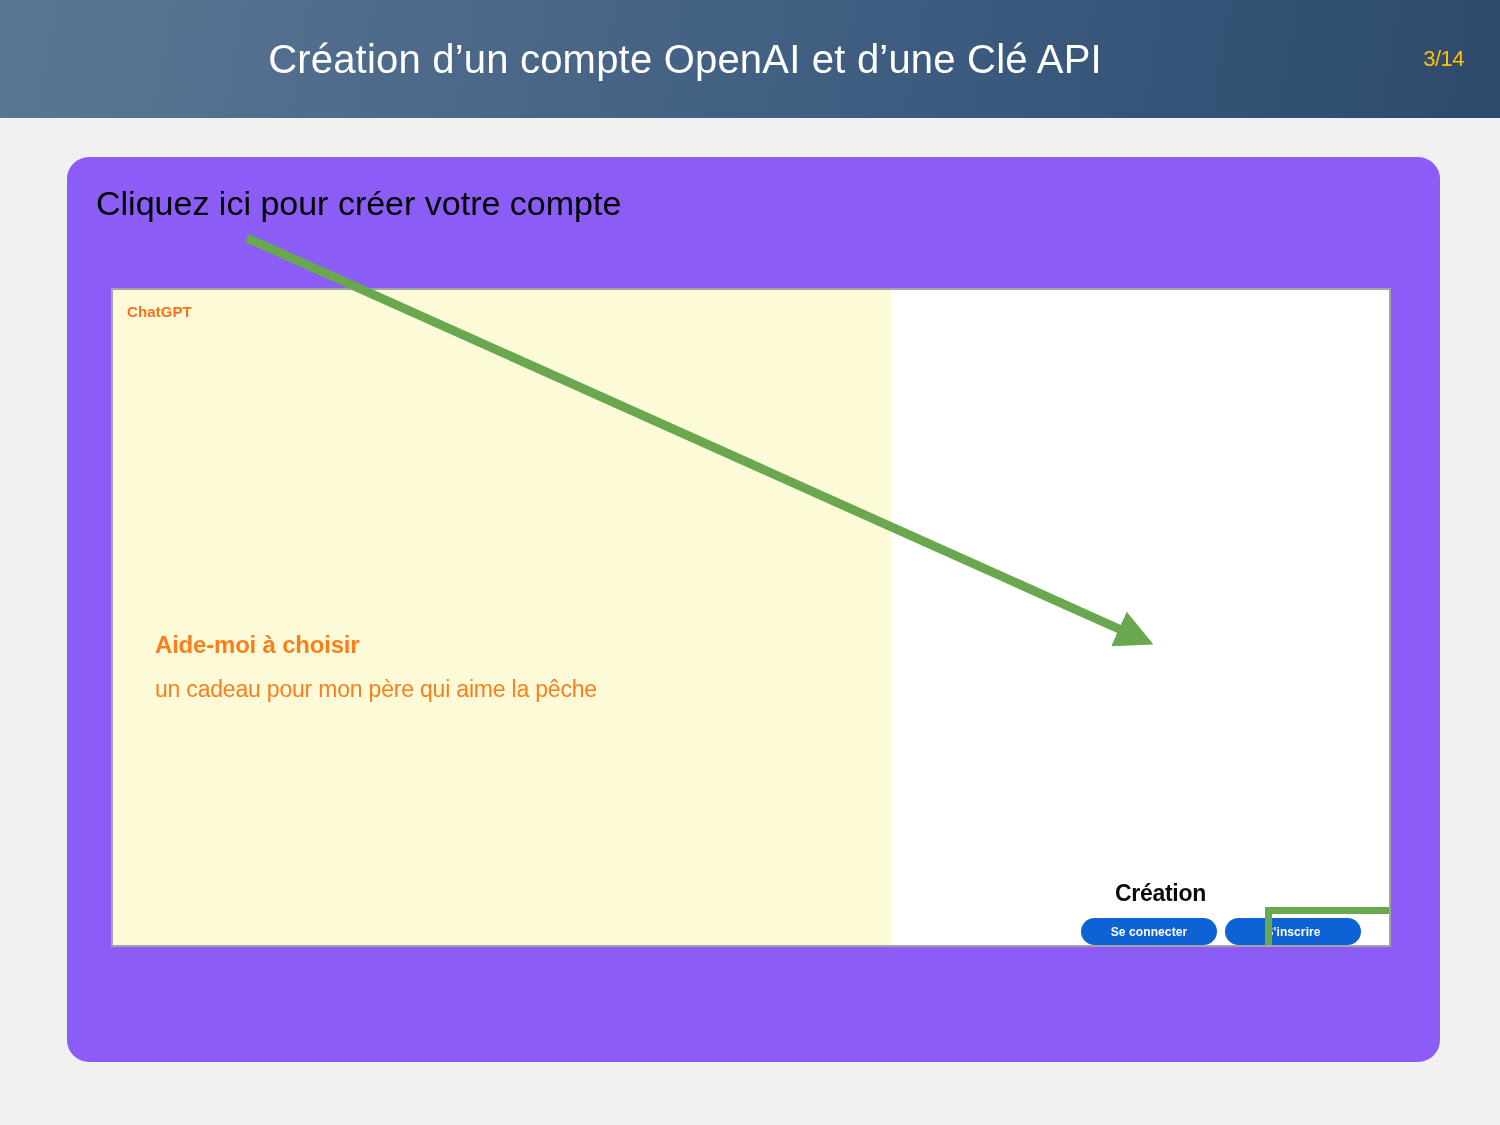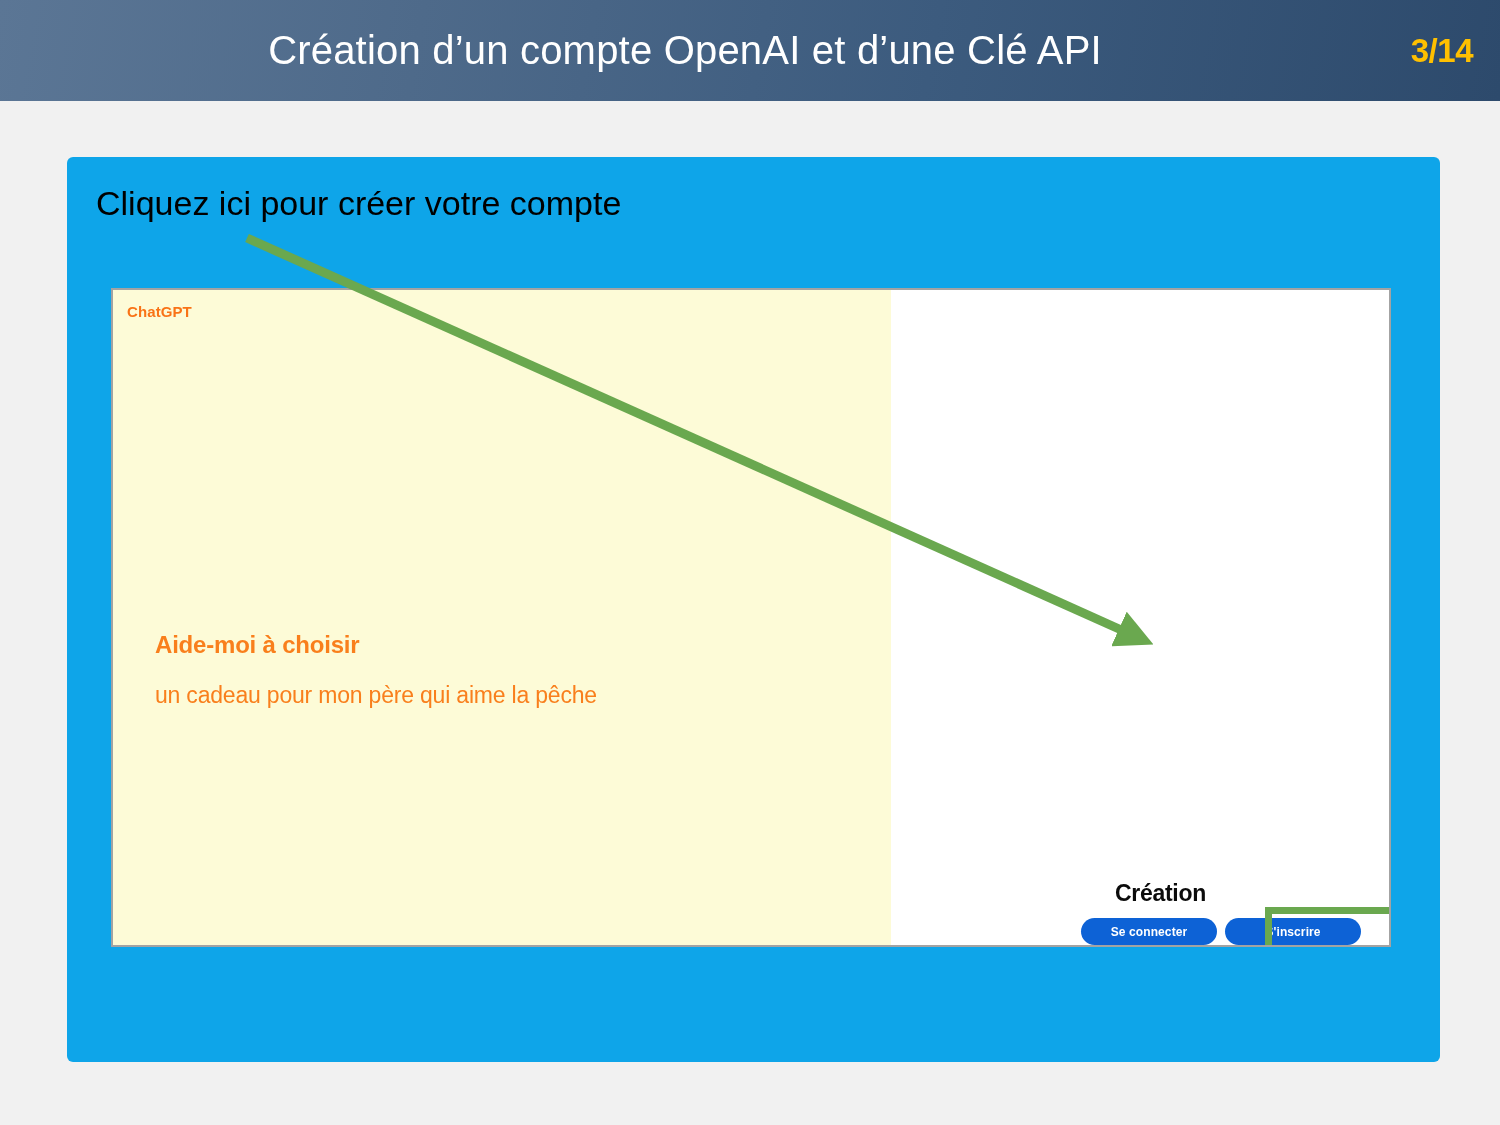--- a/index.html
+++ b/index.html
@@ -15,59 +15,59 @@
     overflow: hidden;
     position: relative;
   }
 
   
   .header {
     position: absolute;
     left: 0;
     top: 0;
     width: 1500px;
-    height: 101px;
+    height: 118px;
     background: linear-gradient(100deg, #5b7695 0%, #4e6a8a 28%, #3c5b7e 62%, #2d4a6c 100%);
     display: flex;
     align-items: center;
     box-sizing: border-box;
   }
   .header-title {
     position: absolute;
     left: 0;
     right: 0;
     text-align: center;
     color: #ffffff;
     font-size: 40px;
     font-weight: 400;
     letter-spacing: 0.2px;
     padding-right: 130px;
     box-sizing: border-box;
     white-space: nowrap;
   }
   .header-pageno {
     position: absolute;
-    right: 27px;
+    right: 36px;
     top: 50%;
     transform: translateY(-50%);
     color: #ffc000;
-    font-size: 33px;
-    font-weight: 700;
+    font-size: 22px;
+    font-weight: 400;
     letter-spacing: -0.5px;
   }
 
   
   .card {
     position: absolute;
     left: 67px;
     top: 157px;
     width: 1373px;
     height: 905px;
-    background: #0ea5e9;
-    border-radius: 6px;
+    background: #8b5cf6;
+    border-radius: 22px;
   }
 
   
   .callout-title {
     position: absolute;
     left: 29px;
     top: 27px;
     font-size: 34px;
     color: #000000;
     font-weight: 400;
@@ -121,21 +121,21 @@
     font-size: 24px;
     font-weight: 700;
     letter-spacing: -0.2px;
     line-height: 1.25;
   }
   .prompt-line2 {
     font-size: 23px;
     font-weight: 400;
     letter-spacing: -0.2px;
     line-height: 1.3;
-    margin-top: 21px;
+    margin-top: 15px;
   }
 
   
   .start-heading {
     position: absolute;
     left: 1002px;
     top: 590px;
     font-size: 23px;
     font-weight: 700;
     color: #0b0b0b;

